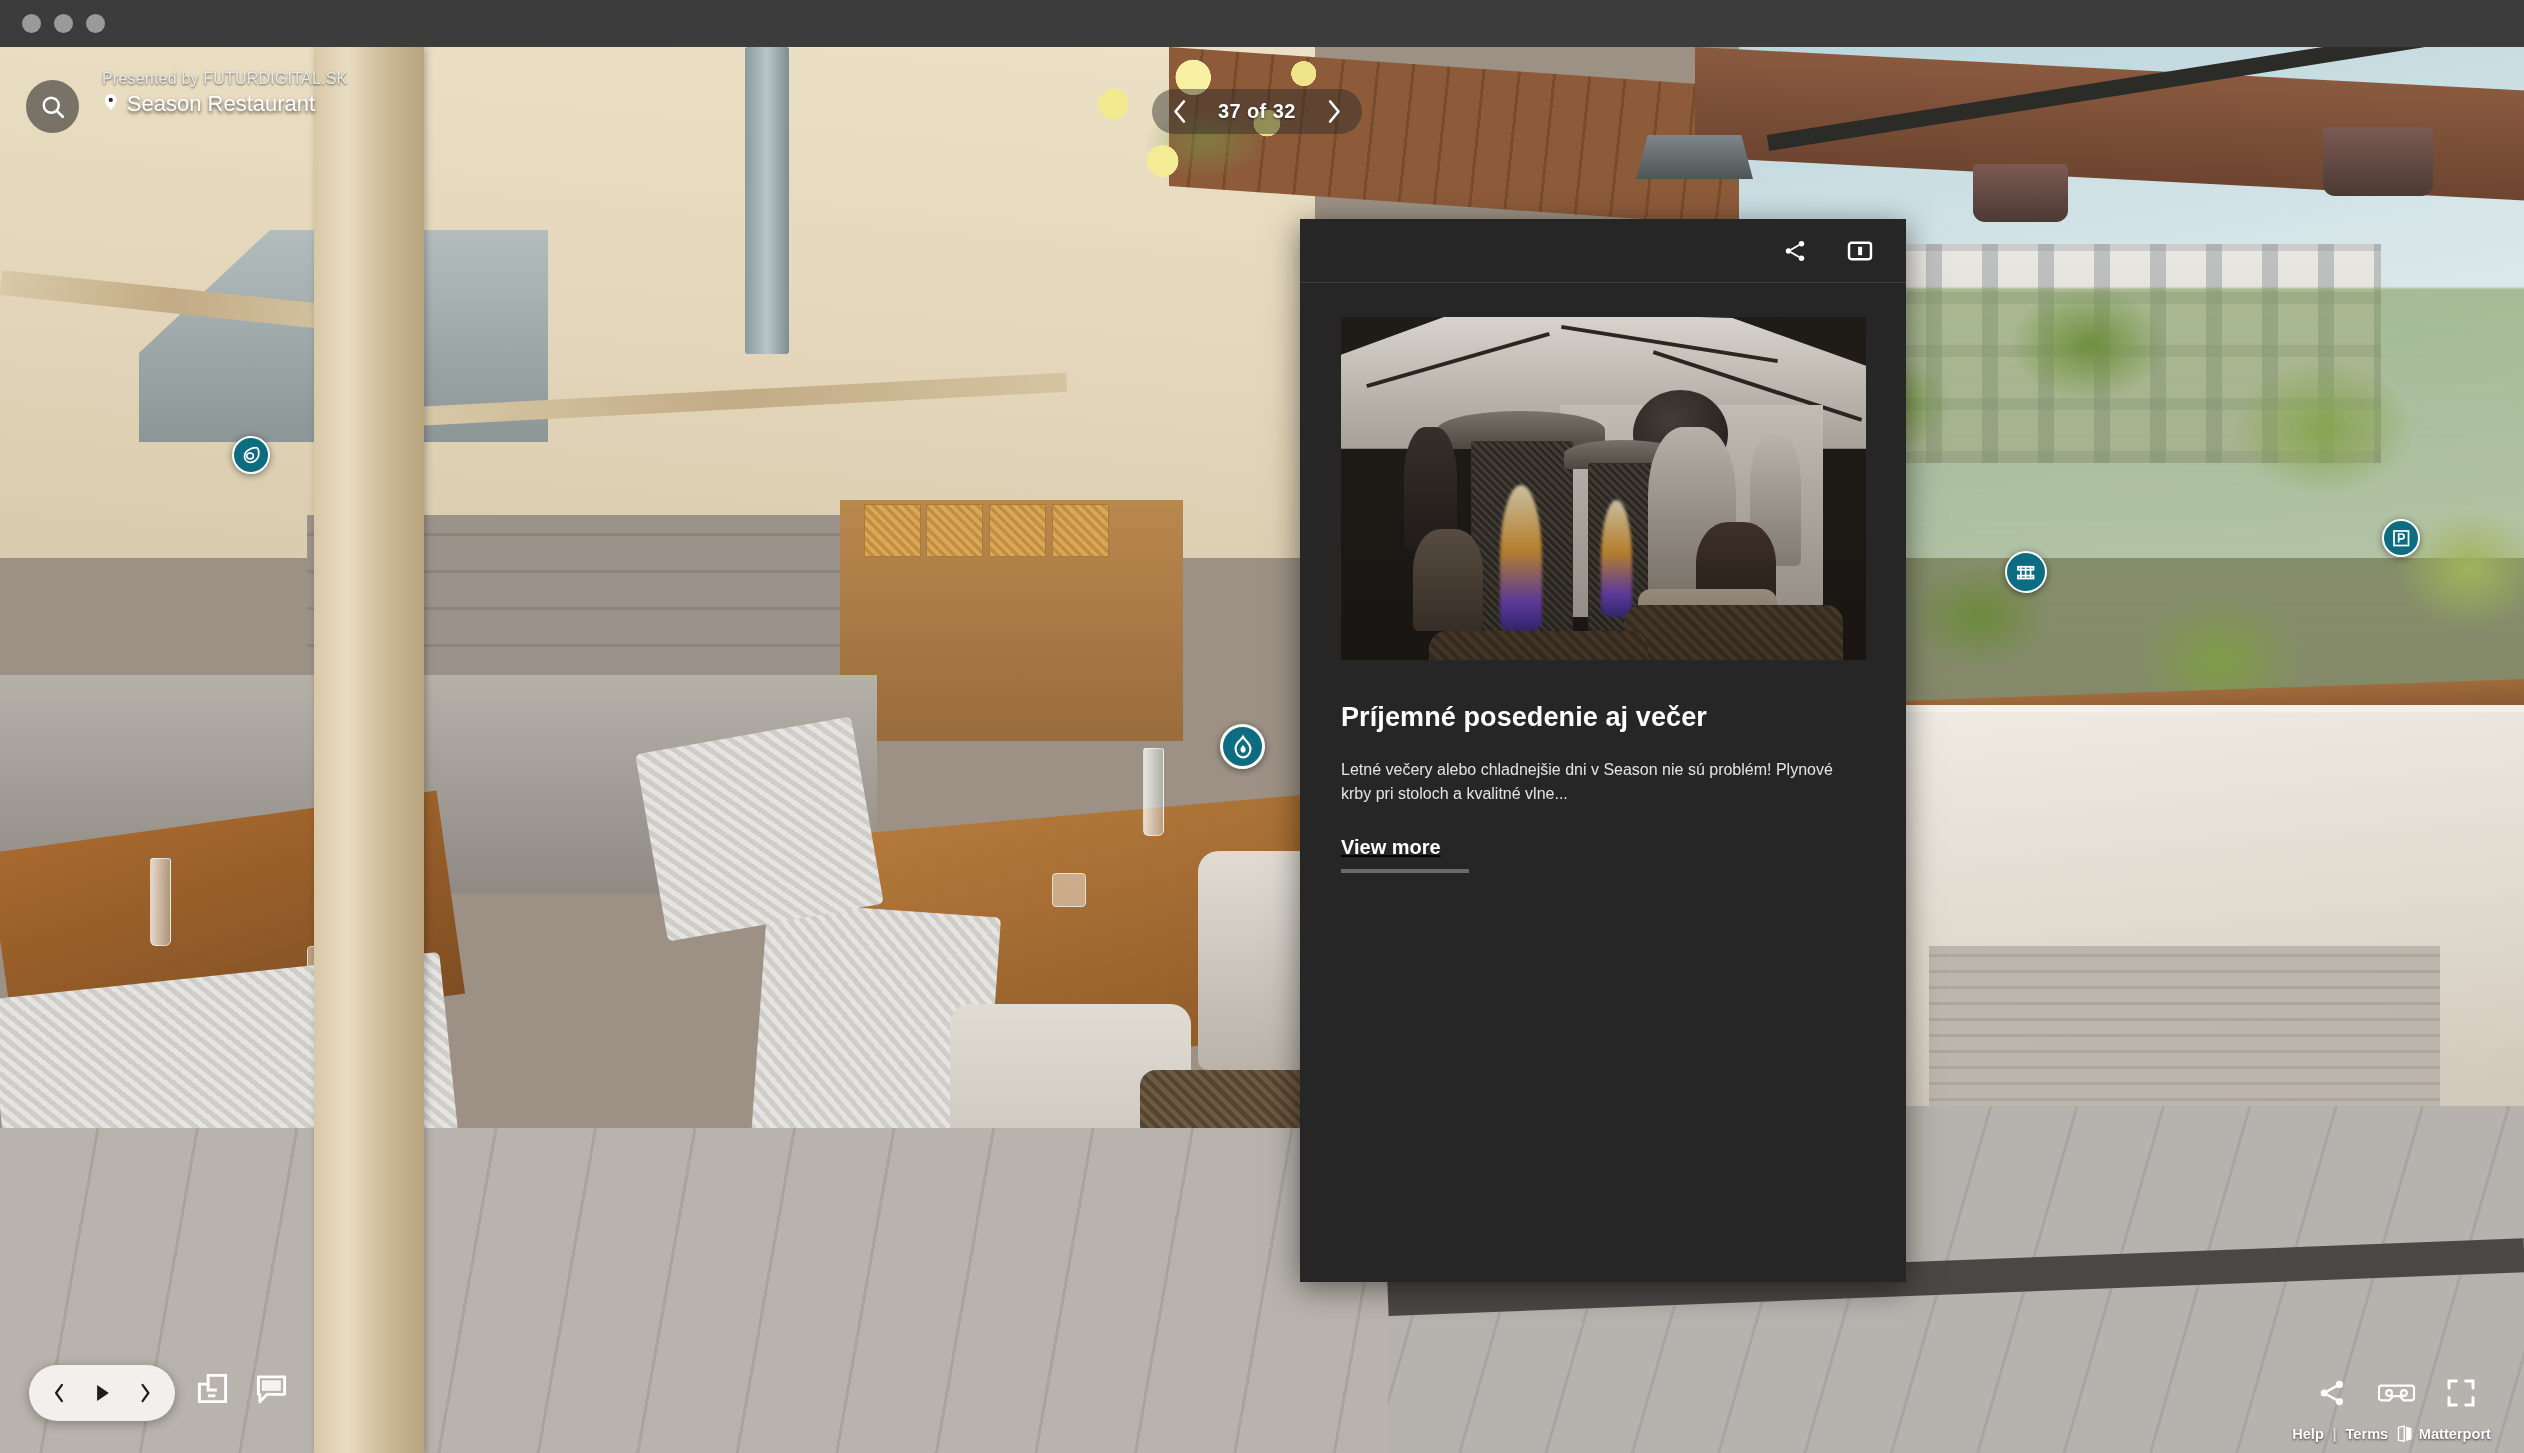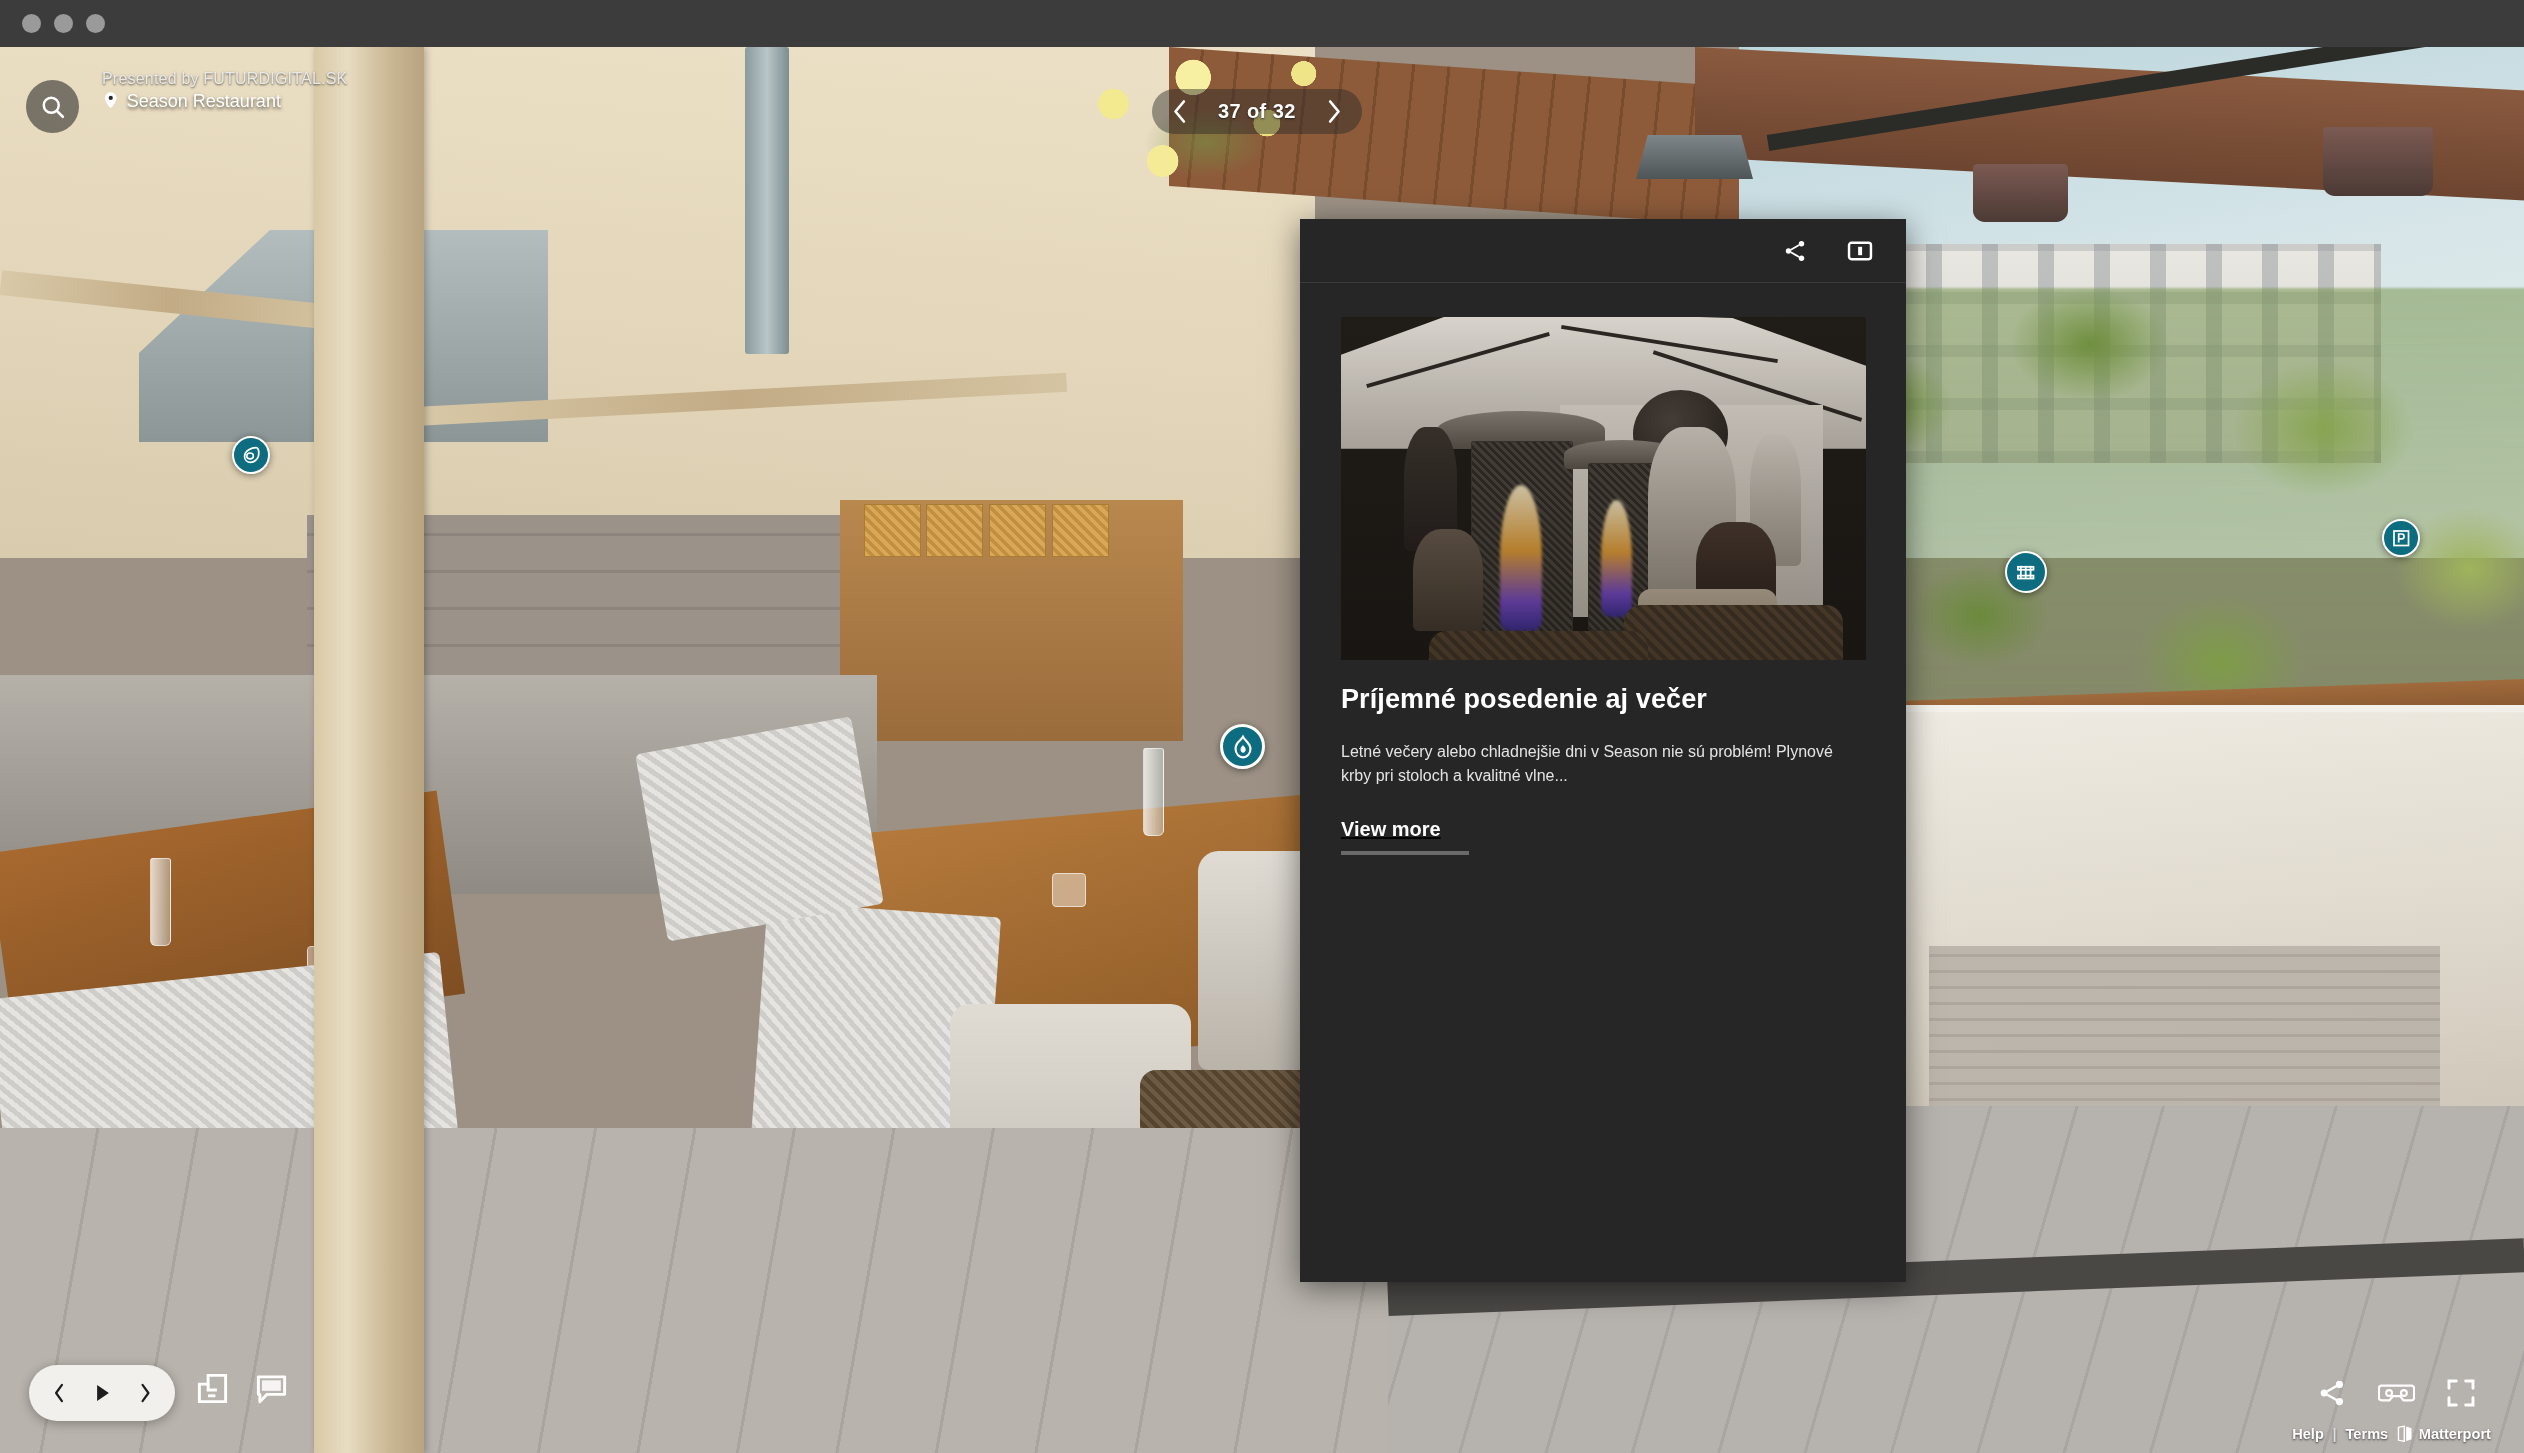--- a/index.html
+++ b/index.html
@@ -213,21 +213,21 @@
     background:rgba(30,30,30,.55);
     display:flex; align-items:center; justify-content:center; cursor:pointer;
   }
   #title-block{ left:102px; top:70px; width:511px; }
   #presented-by{
     font-size:16px; color:#e9e9e9; letter-spacing:0.2px;
     text-shadow:0 0.7px 2.2px rgba(0,0,0,.65); white-space:nowrap;
   }
   #tour-title-row{ display:flex; align-items:center; gap:7.3px; margin-top:2.9px; }
   #tour-title{
-    font-size:18px; color:#fff; font-weight:400;
+    font-size:22px; color:#fff; font-weight:400;
     text-shadow:0 1.5px 3.7px rgba(0,0,0,.7); white-space:nowrap;
   }
 
   #nav-counter{
     left:1152px; top:89px; height:45px; padding:0 19px; border-radius:22.6px;
     background:rgba(40,40,40,.45);
     display:flex; align-items:center; gap:28px;
   }
   #nav-counter .chev{ cursor:pointer; display:flex; }
   #counter-text{
@@ -304,21 +304,21 @@
   .ph-cushion{
     position:absolute; border-radius:13px;
     background:linear-gradient(180deg,#cdbfab,#a59482);
   }
   .ph-grade{
     position:absolute; inset:0;
     background:linear-gradient(180deg, rgba(60,40,20,.12), rgba(20,14,8,.35));
   }
 
   #panel-title{
-    margin-top:24px; font-size:27px; font-weight:bold; color:#fff;
+    margin-top:42px; font-size:27px; font-weight:bold; color:#fff;
     letter-spacing:0.1px;
   }
   #panel-desc{
     margin-top:25px; font-size:16px; line-height:1.52; color:#e4e4e4;
     max-width:511px;
   }
   #view-more-wrap{ margin-top:29px; display:inline-block; cursor:pointer;text-decoration:underline; }
   #view-more{ font-size:20px; font-weight:bold; color:#fff; }
   #view-more-rule{ height:3.7px; background:#6a6a6a; margin-top:10.2px; width:128px; }
 

